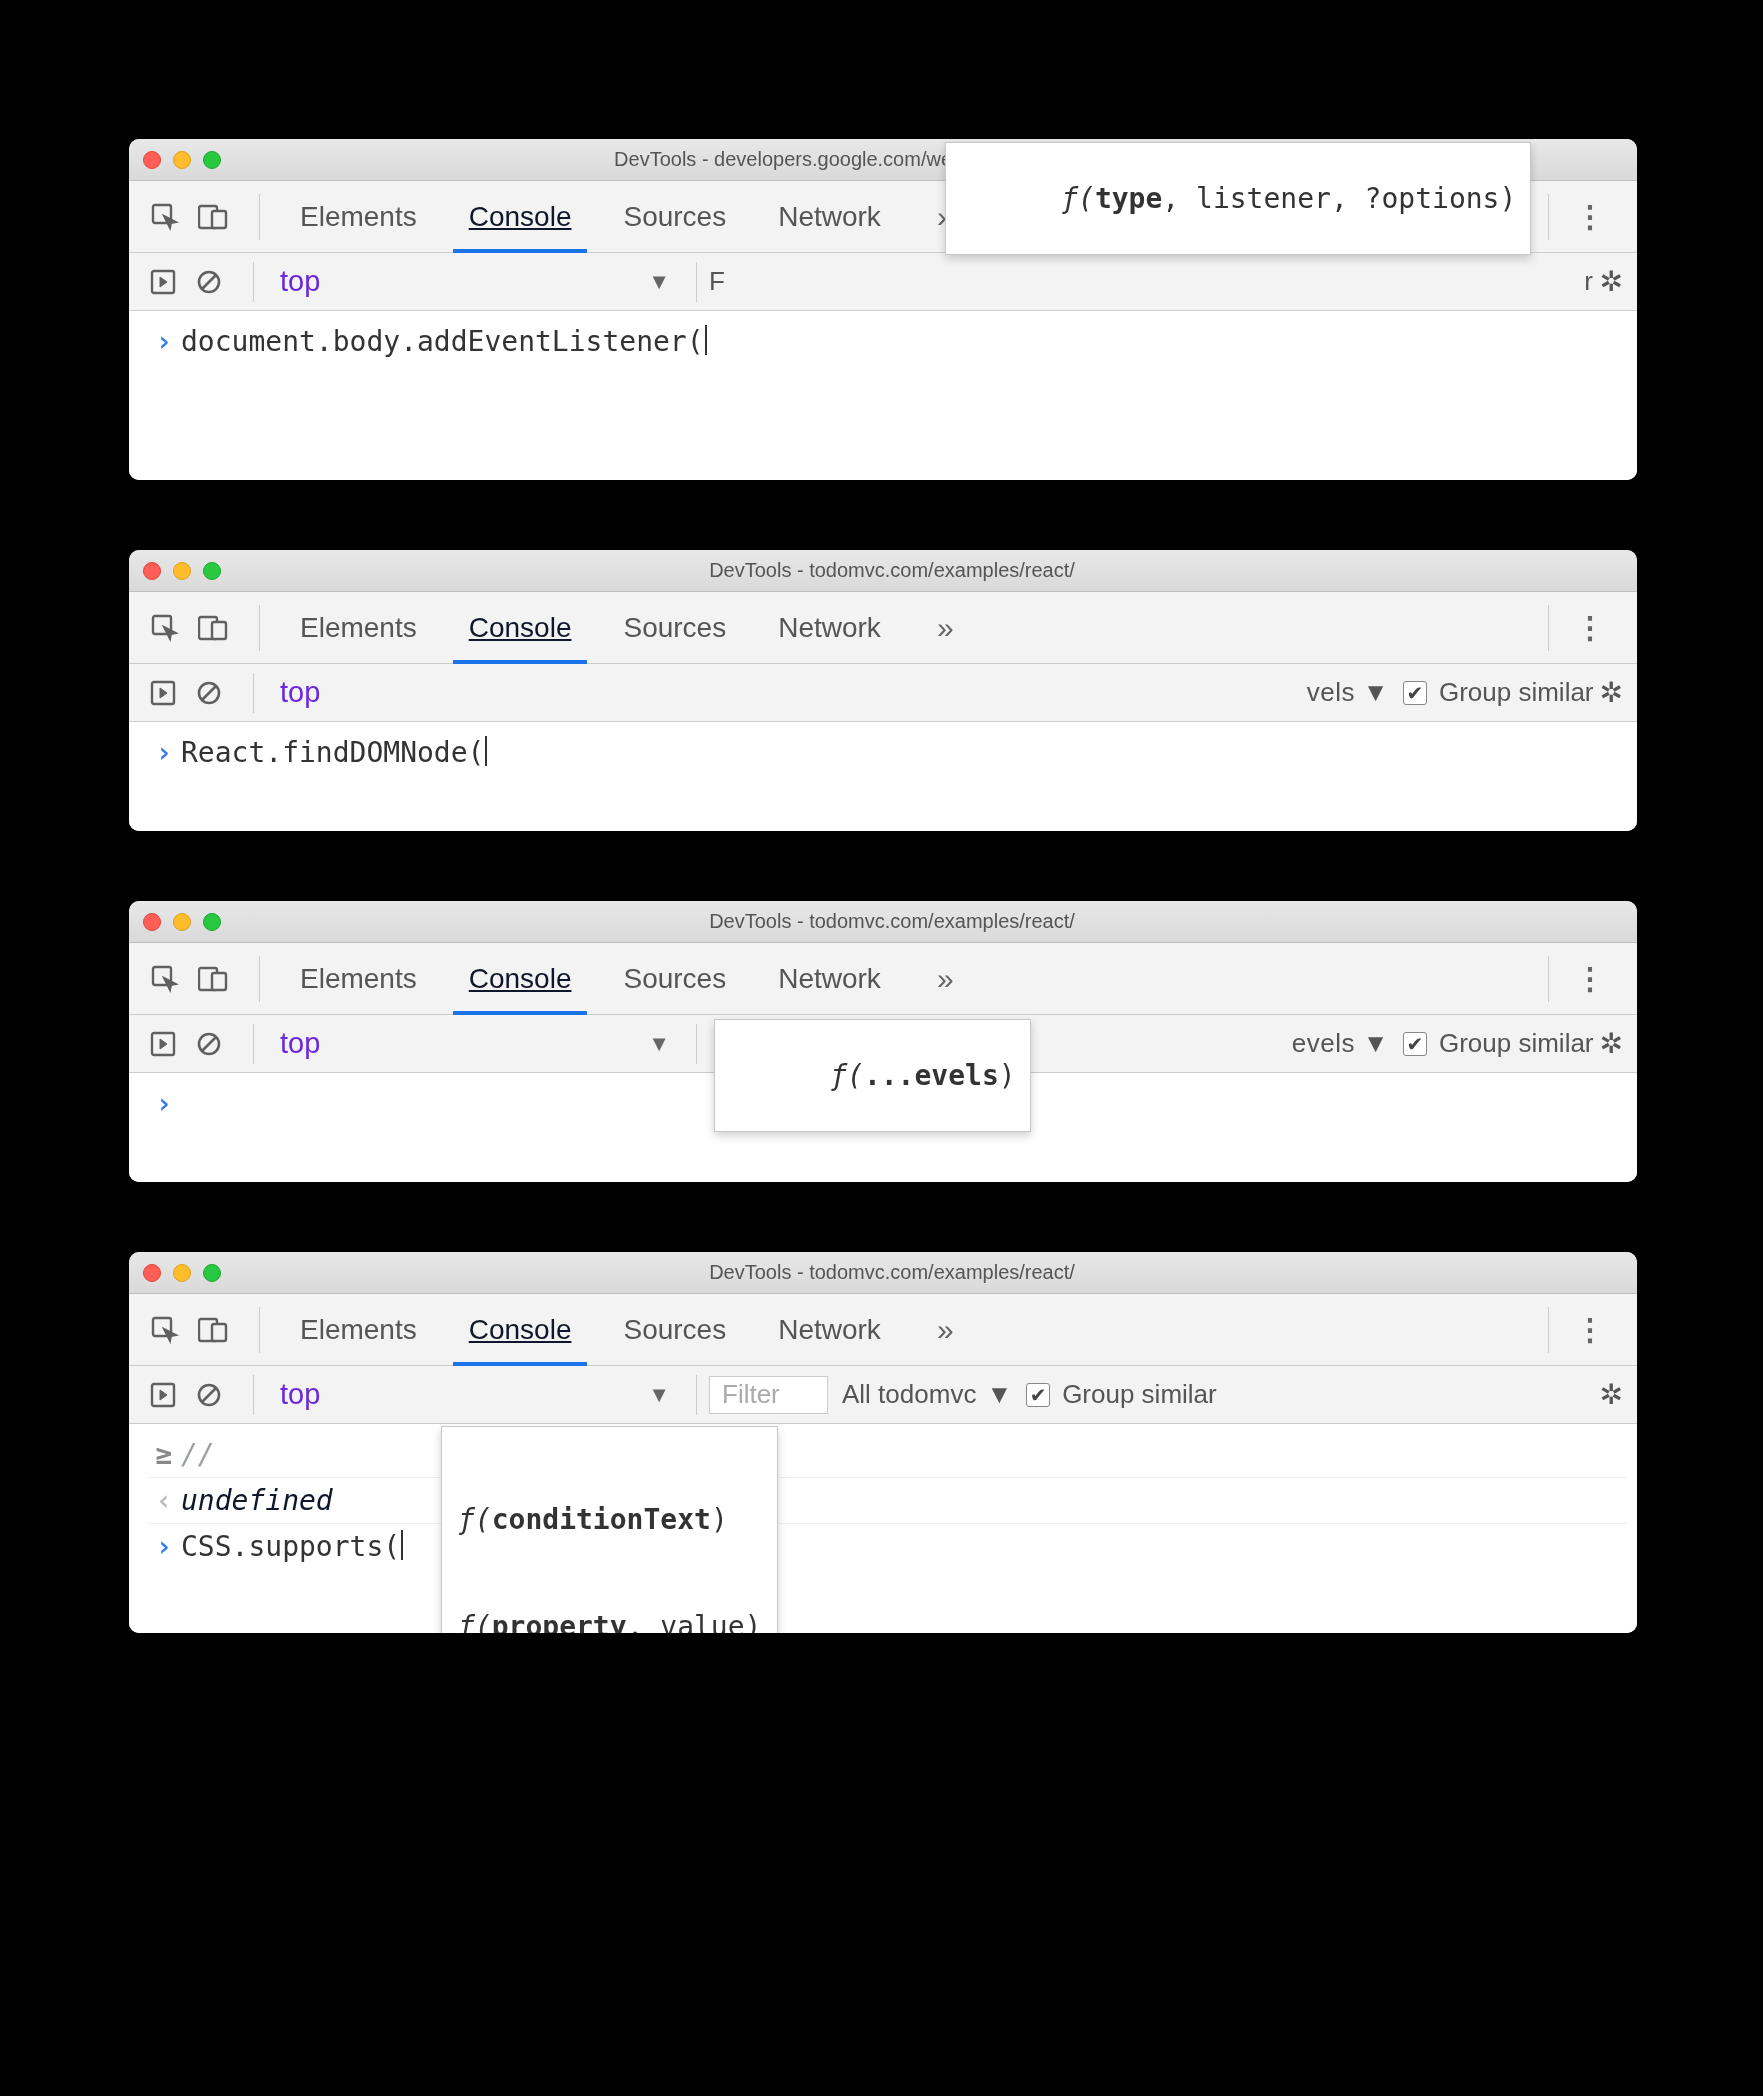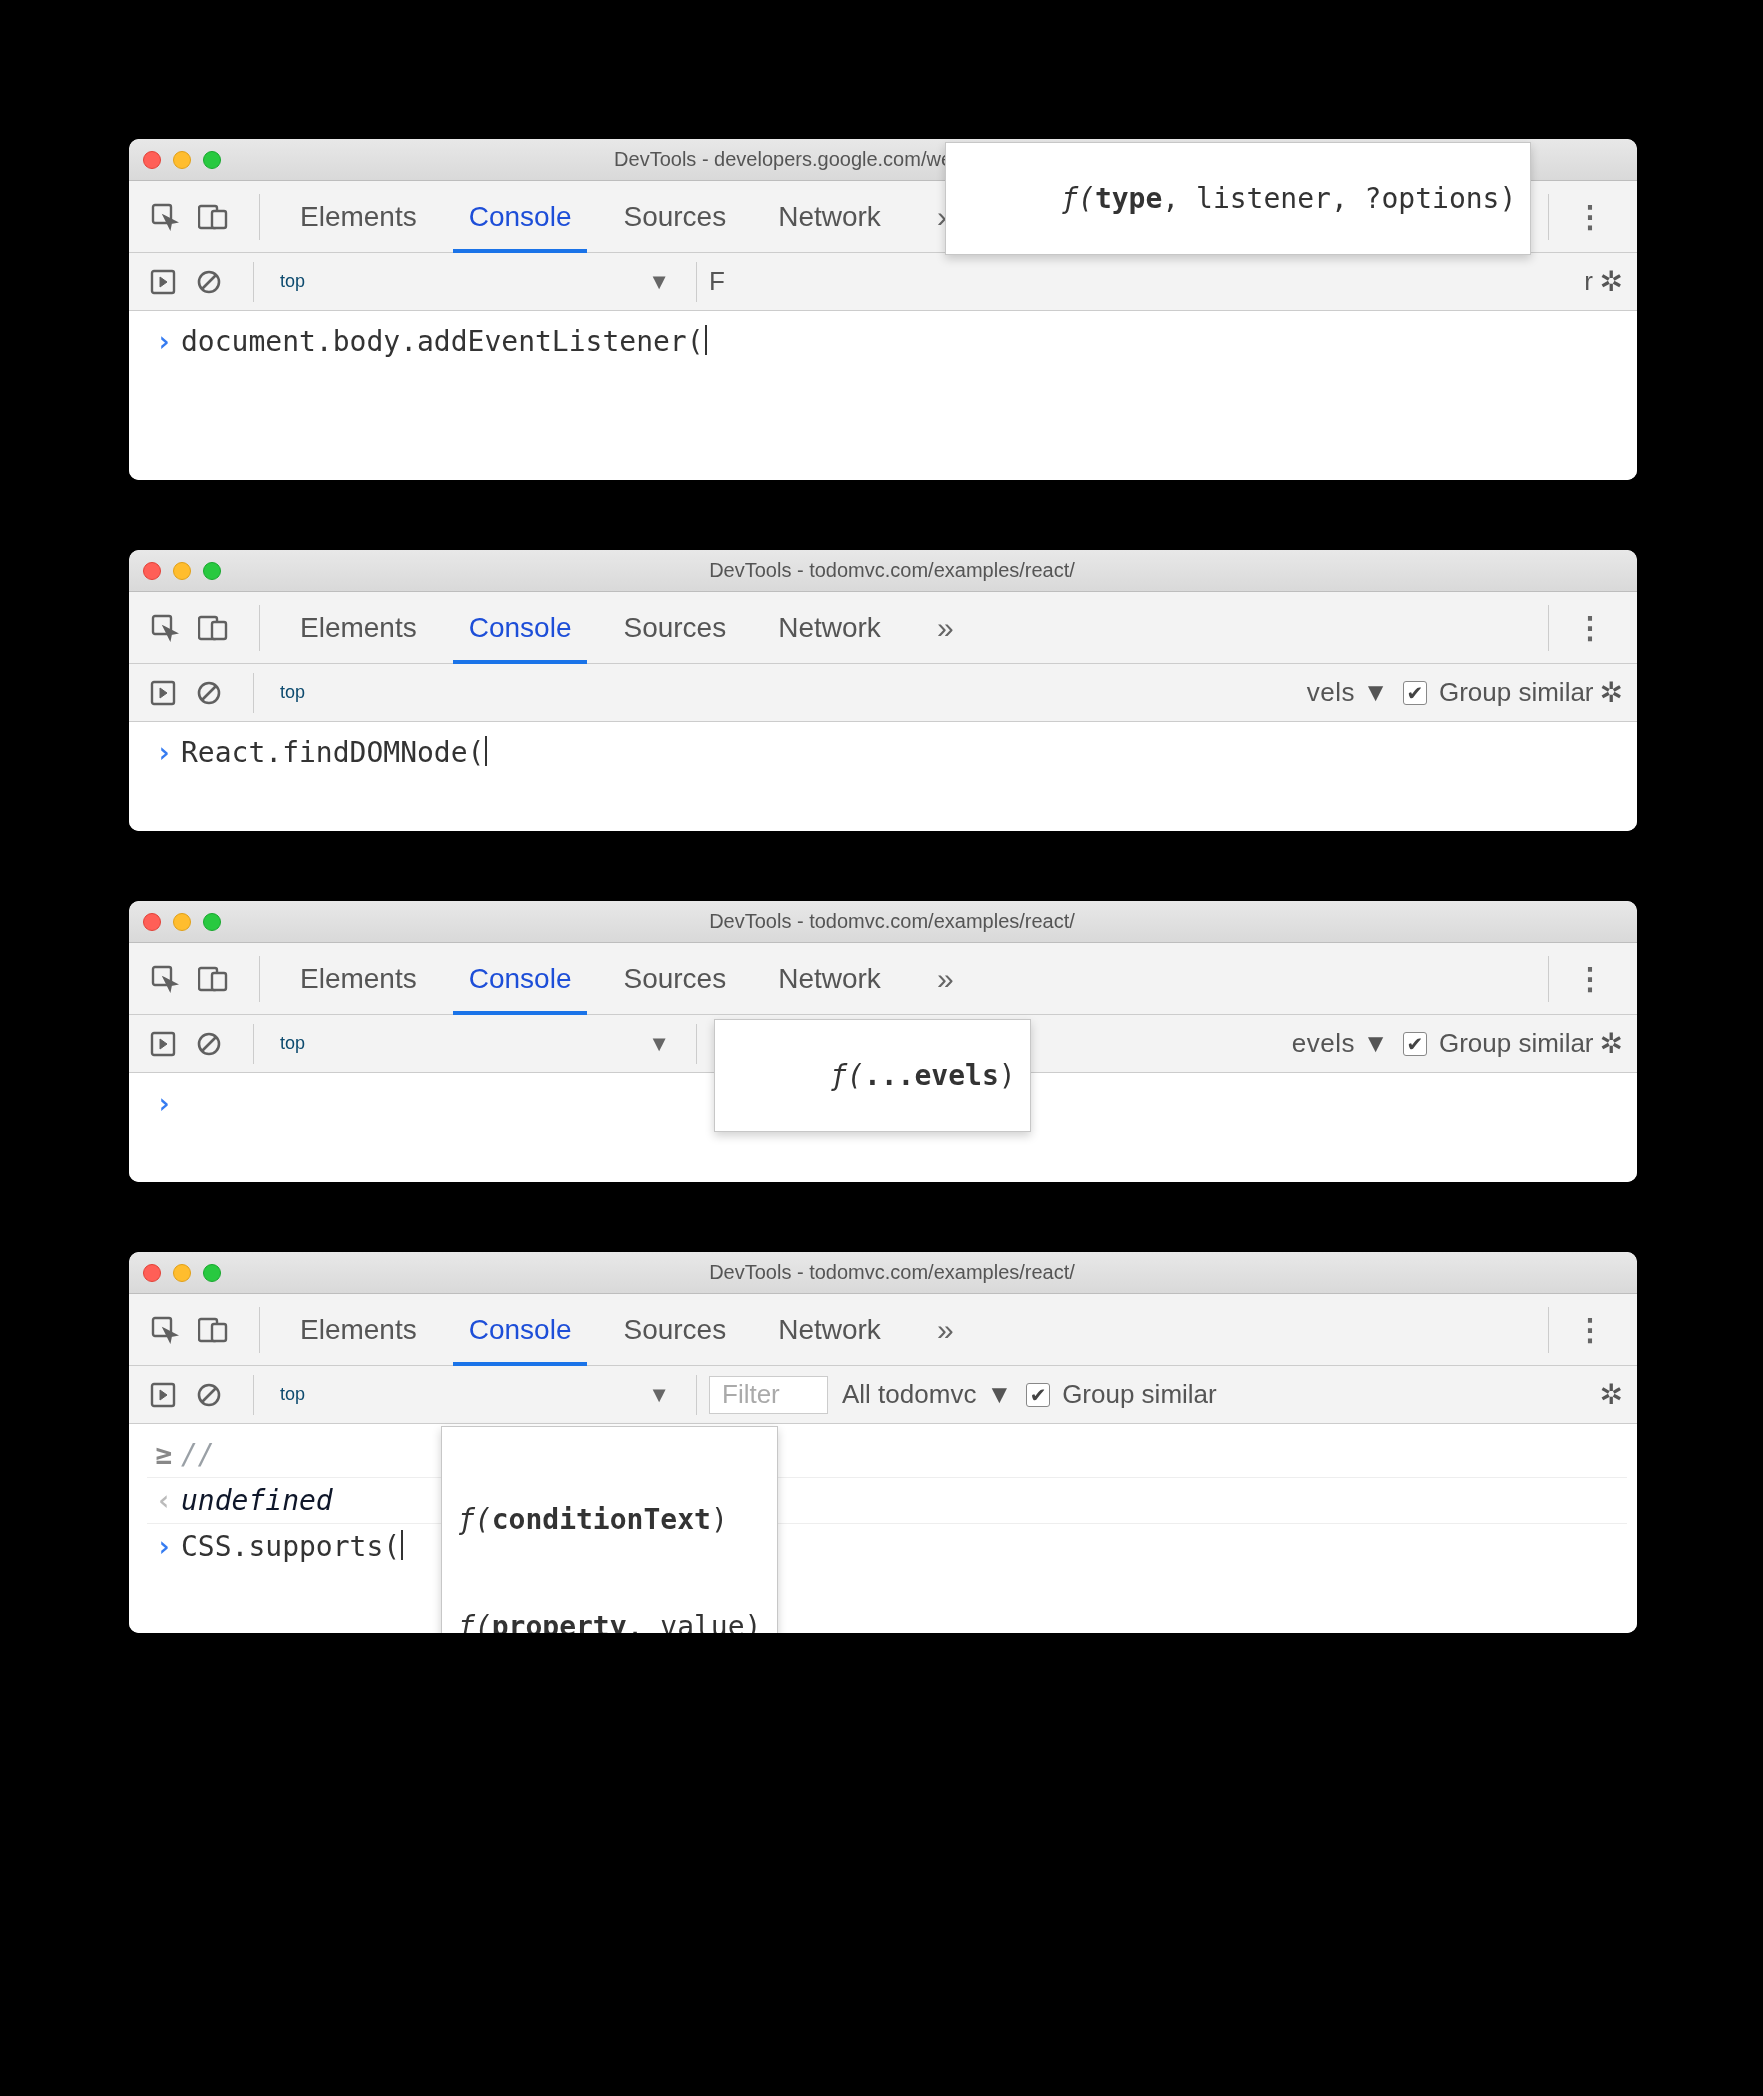--- a/index.html
+++ b/index.html
@@ -32,36 +32,36 @@
   .title { flex:1; text-align:center; font-size:20px; color:#555; padding-right:60px; }
 
   
   .tabs {
     height: 72px; background:#f3f3f3; border-bottom:1px solid #ccc;
     display:flex; align-items:center; padding: 0 20px;
   }
   .icon-inspect, .icon-device { width:32px; height:32px; display:flex; align-items:center; justify-content:center; color:#606060; margin-right:16px;}
   .icon-inspect svg, .icon-device svg, .icon-exec svg, .icon-clear svg { stroke:#606060; }
   .tab { font-size:28px; color:#555; padding:0 26px; height:100%; display:flex; align-items:center; position:relative; cursor:pointer;}
-  .tab.active { color:#1d4ed8; }
+  .tab.active { color:#0f172a;text-decoration:underline; }
   .tab.active::after { content:""; position:absolute; left:10px; right:10px; bottom:-1px; height:4px; background:#1a73e8; }
   .more { font-size:30px; color:#666; padding:0 30px; cursor:pointer;}
   .spacer { flex:1; }
   .vsep { width:1px; height:46px; background:#ccc; margin:0 14px;}
   .kebab { font-size:30px; color:#666; padding:0 12px; font-weight:bold; }
 
   
   .toolbar {
     height: 58px; background:#f3f3f3; border-bottom:1px solid #ccc;
     display:flex; align-items:center; padding: 0 20px; font-size:26px; color:#555;
   }
   .icon-exec, .icon-clear { width:28px; height:28px; margin-right:18px; display:flex; align-items:center; justify-content:center; color:#5a5a5a;}
   .tsep { width:1px; height:40px; background:#ccc; margin:0 12px;}
   .ctx { padding: 4px 14px; display:flex; align-items:center; flex:0 0 418px;}
-  .ctx .lbl { font-size:18px; color:#0c4a6e;}
+  .ctx .lbl { font-size:29px; color:#6d28d9;}
   .ctx .fill { flex:1; }
   .ctx .dd { color:#666; font-size:22px; }
   .filter-box { border:1px solid #ccc; background:#fff; padding:16px 12px; color:#aaa; font-size:26px; width:119px; height:38px; display:flex; align-items:center;}
   .levels { padding:0 14px; display:flex; align-items:center; gap:10px;}
   .checkbox { width:24px; height:24px; border:1px solid #888; background:#fff; display:inline-flex; align-items:center; justify-content:center; color:#444; font-size:20px; border-radius:3px;}
   .gear { font-size:28px; color:#555; margin-left:auto; transform: translateX(6px);}
   .rclip { overflow:hidden; white-space:nowrap; }
   .rcliptext { letter-spacing:0.5px; }
 
   

